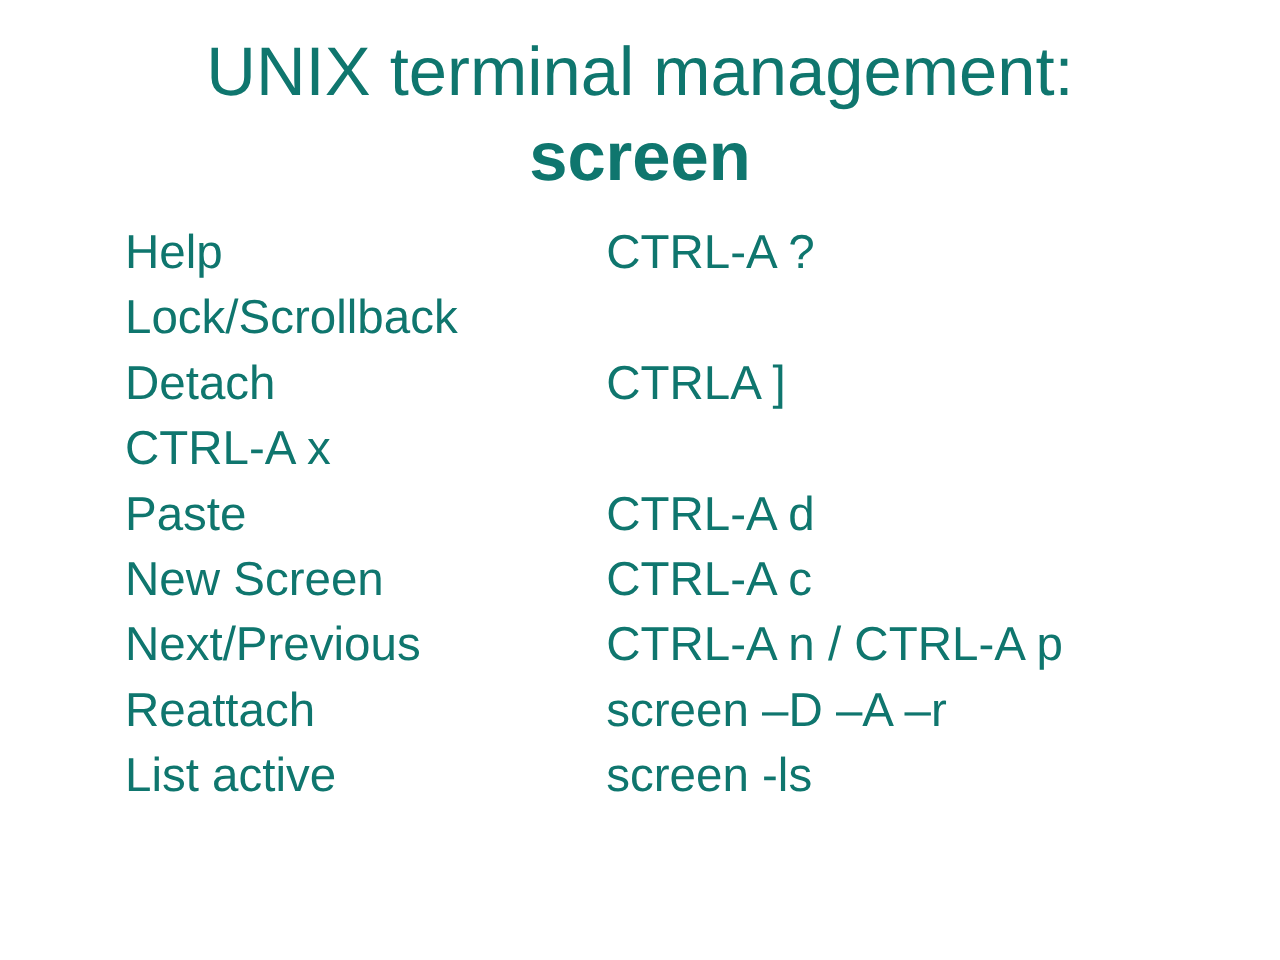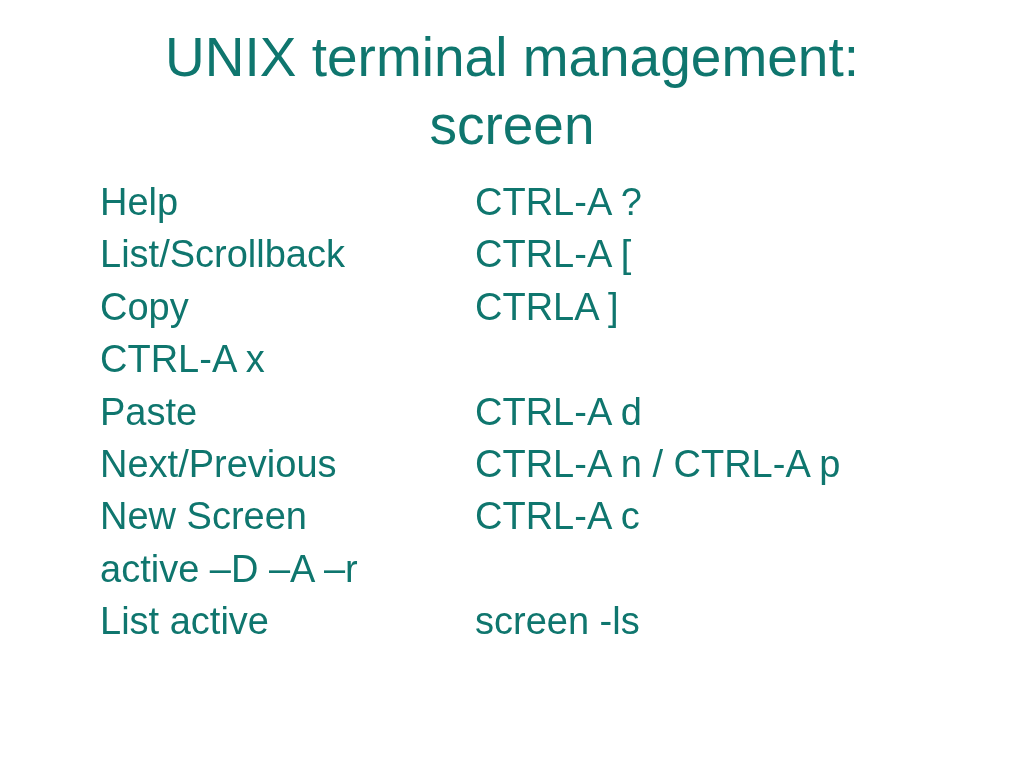--- a/index.html
+++ b/index.html
@@ -21,33 +21,34 @@
     top: 23px;
     left: 0;
     width: 100%;
     text-align: center;
     font-size: 55px;
     line-height: 68px;
     font-weight: 400;
     letter-spacing: 0;
   }
   .slide-title .line2 {
-    font-weight: 400;
+    font-weight: 700;
   }
   .command-list {
     position: absolute;
     top: 176px;
     left: 100px;
     right: 40px;
     font-size: 38px;
     line-height: 52.4px;
   }
   .command-row {
     display: flex;
     white-space: nowrap;
+    gap: 10px;
   }
   .action-cell {
     width: 375px;
     flex: 0 0 375px;
   }
   .command-cell {
     flex: 1 1 auto;
   }
 </style>
 </head>
@@ -59,44 +60,44 @@
     <div class="line1">UNIX terminal management:</div>
     <div class="line2">screen</div>
   </div>
 
   <div class="command-list">
     <div class="command-row">
       <span class="action-cell">Help</span>
       <span class="command-cell">CTRL-A ?</span>
     </div>
     <div class="command-row">
-      <span class="action-cell">List/Scrollback</span>
-      <span class="command-cell">CTRL-A [</span>
+      <span class="action-cell">Lock/Scrollback</span>
     </div>
     <div class="command-row">
-      <span class="action-cell">Copy</span>
+      <span class="action-cell">Detach</span>
       <span class="command-cell">CTRLA ]</span>
     </div>
     <div class="command-row">
       <span class="command-cell">CTRL-A x</span>
     </div>
     <div class="command-row">
       <span class="action-cell">Paste</span>
       <span class="command-cell">CTRL-A d</span>
     </div>
     <div class="command-row">
+      <span class="action-cell">New Screen</span>
+      <span class="command-cell">CTRL-A c</span>
+    </div>
+    <div class="command-row">
       <span class="action-cell">Next/Previous</span>
       <span class="command-cell">CTRL-A n / CTRL-A p</span>
     </div>
     <div class="command-row">
-      <span class="action-cell">New Screen</span>
-      <span class="command-cell">CTRL-A c</span>
-    </div>
-    <div class="command-row">
-      <span class="command-cell">active –D –A –r</span>
+      <span class="action-cell">Reattach</span>
+      <span class="command-cell">screen –D –A –r</span>
     </div>
     <div class="command-row">
       <span class="action-cell">List active</span>
       <span class="command-cell">screen -ls</span>
     </div>
   </div>
 
 </div>
 
 </body></html>

